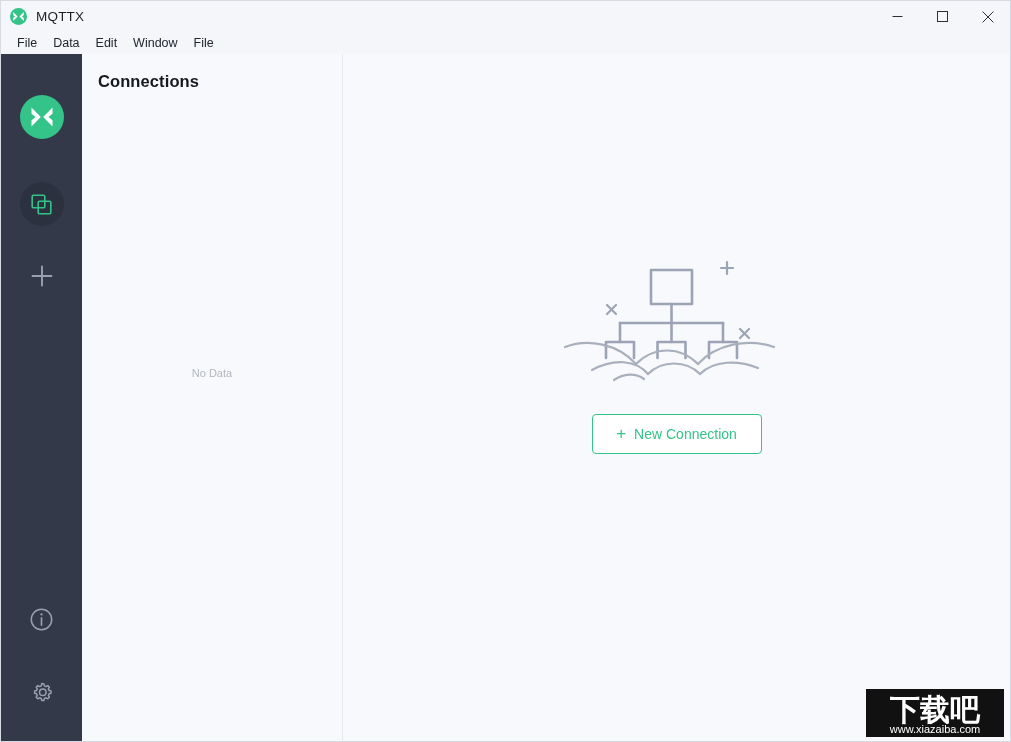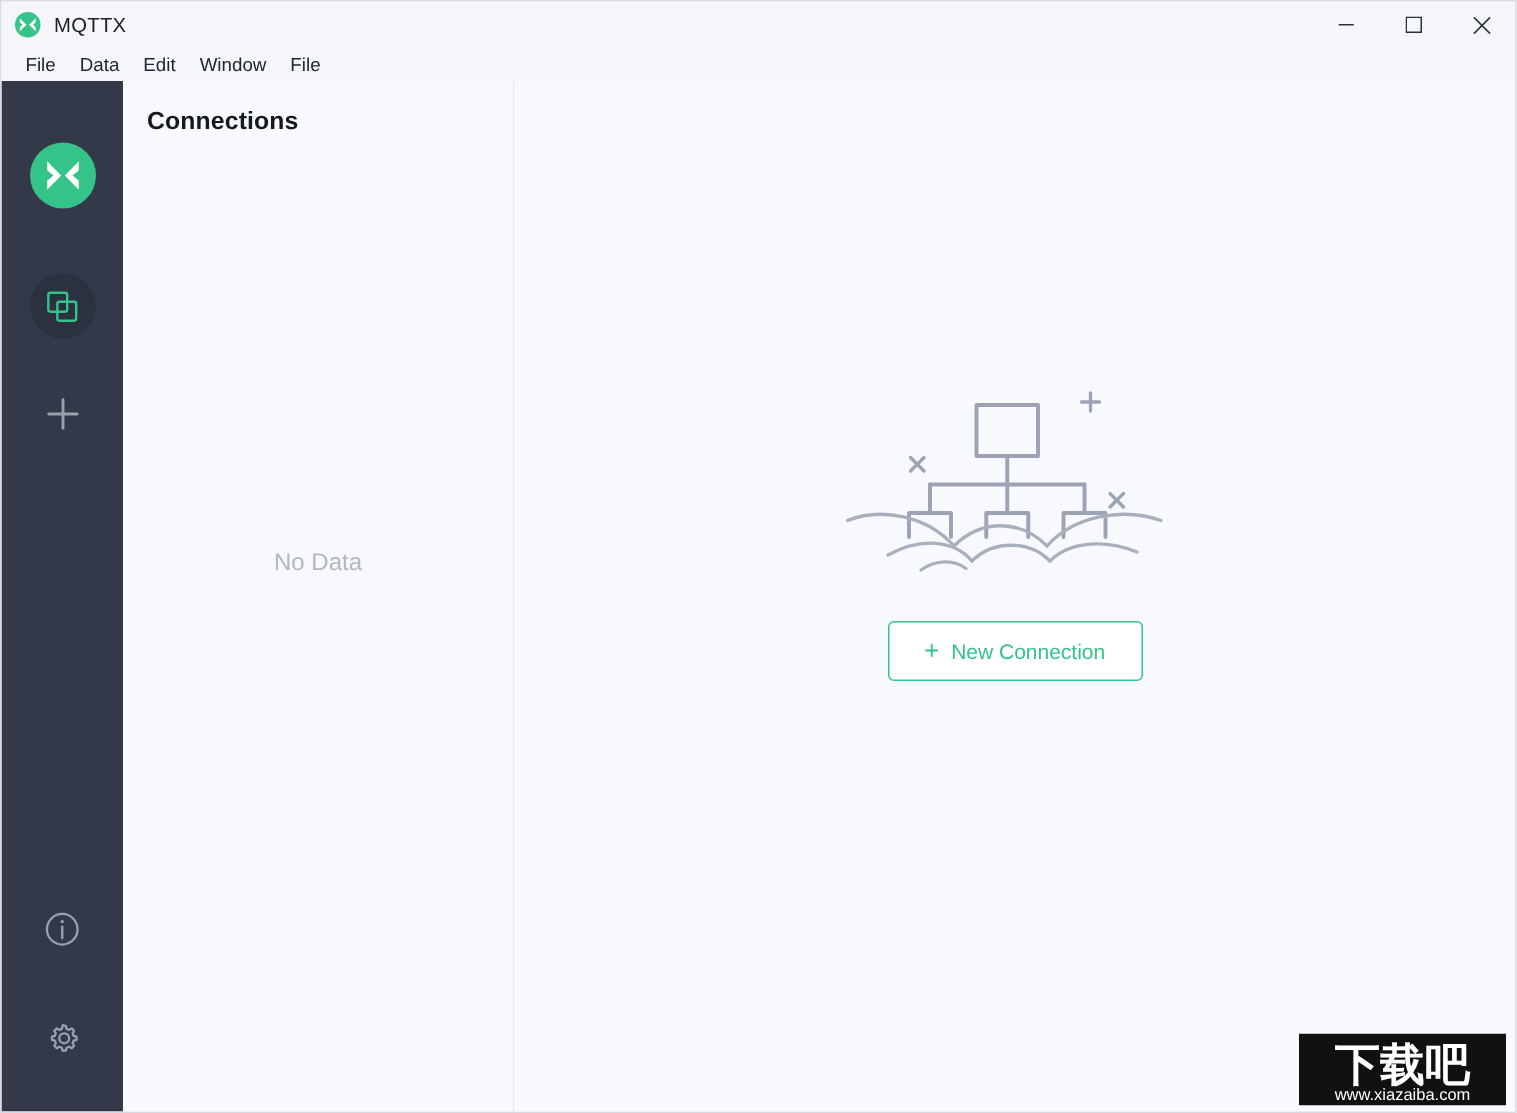--- a/index.html
+++ b/index.html
@@ -157,21 +157,21 @@
     color: #16191f;
     letter-spacing: 0.1px;
     text-align: right;
   }
   .no-data {
     position: absolute;
     top: 313px;
     left: 0;
     width: 260px;
     text-align: center;
-    font-size: 16px;
+    font-size: 11px;
     color: #b3b7bf;
   }
 
   
   .content {
     position: absolute;
     top: 53px;
     left: 342px;
     right: 0;
     bottom: 0;

